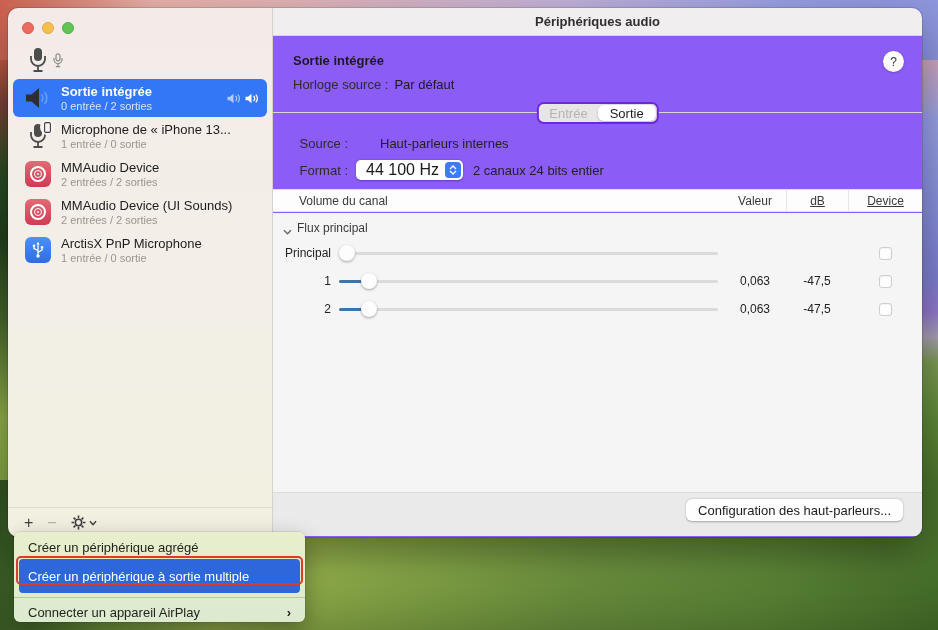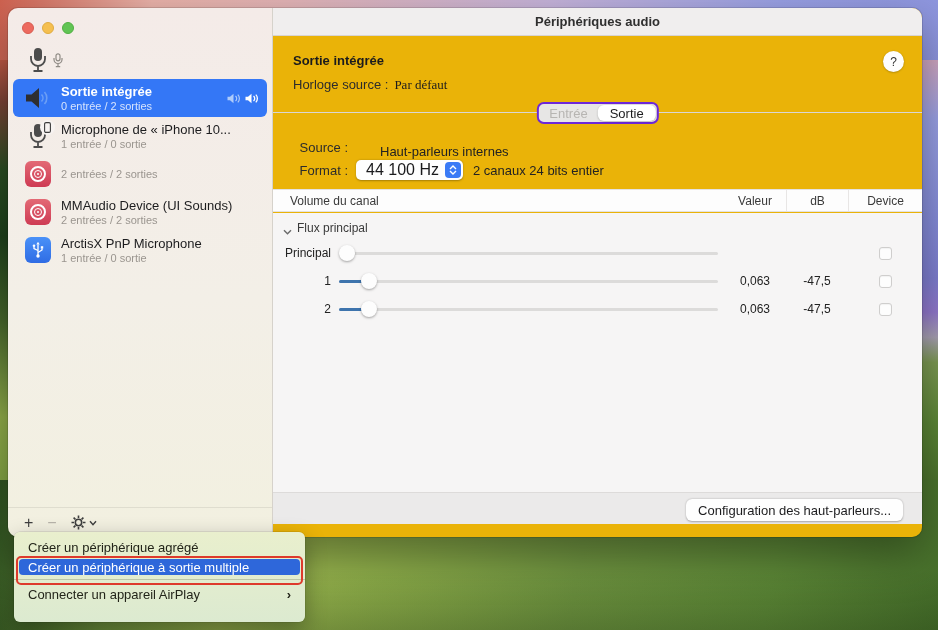--- a/index.html
+++ b/index.html
@@ -55,85 +55,85 @@
   .phone-badge { position:absolute; right:-2px; top:0; width:15px; height:15px; border-radius:50%;
     background:#f7f3f1; display:flex; align-items:center; justify-content:center; }
 
   .side-toolbar { position:absolute; left:0; bottom:0; width:100%; height:30px;
     border-top:1px solid rgba(0,0,0,0.08); display:flex; align-items:center; padding-left:16px; gap:14px; }
   .tool-btn { font-size:16px; color:#3e3e3e; line-height:16px; cursor:default; display:flex; align-items:center; }
   .tool-btn.dim { color:#b4b0a8; }
   .gear-wrap { display:flex; align-items:center; gap:3px; }
 
   
-  .content { flex:1; height:100%; background:#eab308; position:relative; }
+  .content { flex:1; height:100%; background:#8b5cf6; position:relative; }
   .titlebar { height:28px; background:#f0eeee; border-bottom:1px solid #d8d4d2;
     display:flex; align-items:center; justify-content:center; }
   .titlebar-text { font-size:13px; font-weight:bold; color:#2f2f2f; }
 
   .hdr-title { position:absolute; left:20px; top:45px; font-size:13px; font-weight:bold; color:#1b1b1d; }
   .help-btn { position:absolute; right:18px; top:43px; width:21px; height:21px; border-radius:50%;
     background:#fdfdfd; box-shadow:0 0.5px 2px rgba(0,0,0,0.3); font-size:12px; color:#333;
     display:flex; align-items:center; justify-content:center; }
   .clock-row { position:absolute; left:20px; top:69px; font-size:13px; color:#2c2c2c; }
-  .clock-row .val { margin-left:6px; color:#1b1b1d;font-family:Liberation Serif, serif; }
+  .clock-row .val { margin-left:6px; color:#1b1b1d; }
 
   .mid-sep { position:absolute; left:0; top:104px; width:100%; height:1px; background:#d9d7d6; }
   .seg { position:absolute; left:50%; top:94px; transform:translateX(-50%); height:22px;
     background:#e7e6e5; border:2px solid #6d28d9; border-radius:7px; display:flex; padding:1px; z-index:2; }
   .seg-item { min-width:58px; padding:0 10px; font-size:13px; display:flex; align-items:center; justify-content:center;
     color:#b7b5b2; border-radius:6px; }
   .seg-item.on { background:#ffffff; color:#1c1c1e; box-shadow:0 0.5px 2px rgba(0,0,0,0.25); }
 
   .kv-row { position:absolute; font-size:13px; color:#222; display:flex; align-items:center; }
   .kv-label { display:inline-block; min-width:55px; text-align:right; color:#2c2c2c; }
   .src-row { left:20px; top:128px;gap:24px; }
   .fmt-row { left:20px; top:152px; }
   .popup { margin-left:8px; height:20px; background:#fefefe; border-radius:5px;
     box-shadow:0 0.5px 2px rgba(0,0,0,0.3); display:flex; align-items:center; padding:0 2px 0 10px; gap:6px; }
   .popup-text { font-size:16px; color:#1b1b1d; }
   .stepper { width:16px; height:16px; border-radius:4px; background:#3b7bf6; display:flex; align-items:center; justify-content:center; }
   .fmt-detail { margin-left:10px; }
-  .src-val { margin-left:8px;margin-top:8px; }
+  .src-val { margin-left:8px; }
 
   
   .table-head { position:absolute; left:0; top:181px; width:100%; height:23px; background:#fdfdfd;
     border-top:1px solid #e4e2e1; border-bottom:1px solid #e4e2e1; display:flex; align-items:center; font-size:12px; color:#3a3a3a; }
-  .th-name { flex:1; padding-left:17px; }
+  .th-name { flex:1; padding-left:26px; }
   .col62 { width:62px; text-align:center; flex:0 0 62px; }
   .col74 { width:74px; text-align:center; flex:0 0 74px; }
-  .th-b { border-left:1px solid #e8e6e5; height:100%; display:flex; align-items:center; justify-content:center; }
+  .th-b { border-left:1px solid #e8e6e5; height:100%; display:flex; align-items:center; justify-content:center;text-decoration:underline; }
 
   .tbody { position:absolute; left:0; top:205px; width:100%; height:279px; background:#f6f5f5; }
   .group-row { display:flex; align-items:flex-end; gap:5px; padding:8px 0 0 10px; font-size:12px; color:#3a3a3a; }
   .ch-row { display:flex; align-items:center; height:20px; margin-top:8px; font-size:12px; color:#222; }
   .ch-slider-cell { flex:1; display:flex; align-items:center; }
   .ch-label { width:58px; text-align:right; margin-right:8px; font-size:12px; color:#222; }
   .track-wrap { flex:1; position:relative; height:16px; margin-right:6px; }
   .track { position:absolute; left:0; top:7px; width:100%; height:3px; border-radius:2px; background:#dcdbda; }
   .fill { position:absolute; left:0; top:7px; height:3px; border-radius:2px; background:#3e74ad; }
   .thumb { position:absolute; top:0; width:16px; height:16px; border-radius:50%; background:#fdfdfd;
     box-shadow:0 1px 2.5px rgba(0,0,0,0.35); }
   .cell-num { font-size:12px; color:#222; }
   .checkbox { width:13px; height:13px; border-radius:3px; background:#fdfdfd; border:1px solid #cfcecd;
     box-shadow:inset 0 0.5px 1px rgba(0,0,0,0.08); margin:0 auto; }
 
-  .bottombar { position:absolute; left:0; top:484px; width:100%; height:32px; background:#ebeaea;
+  .bottombar { position:absolute; left:0; top:484px; width:100%; height:44px; background:#ebeaea;
     border-top:1px solid #dddbda; }
   .config-btn { position:absolute; right:19px; top:6px; height:22px; padding:0 12px;
     background:#fefefe; border-radius:6px; box-shadow:0 0.5px 2px rgba(0,0,0,0.3);
     font-size:13px; color:#1c1c1e; display:flex; align-items:center; }
 
   
   .menu { position:absolute; z-index:5; left:14px; top:532px; width:291px; height:90px;
     background:linear-gradient(180deg,#e9efcd 0%,#dcead0 100%);
     border-radius:6px; box-shadow:0 8px 22px rgba(0,0,0,0.33), 0 0 0 0.5px rgba(0,0,0,0.15);
     padding-top:4px; font-size:13px; color:#23251a; }
   .menu-item { height:22px; display:flex; align-items:center; padding:0 14px; }
-  .menu-item.hl { background:#2e67da; color:#ffffff; margin:1px 5px; border-radius:4px; height:16px; padding:0 9px; }
+  .menu-item.hl { background:#2e67da; color:#ffffff; margin:1px 5px; border-radius:4px; height:34px; padding:0 9px; }
   .menu-sep { height:1px; background:#bcc6a6; margin:4px 0 3px 0; }
   .menu-item .chev { margin-left:auto; font-weight:bold; }
   .annotation-box { position:absolute; z-index:6; left:16px; top:556px; width:287px; height:29px;
     border:2.5px solid #de3a2b; border-radius:5px; pointer-events:none; }
 
   svg { display:block; }
 </style>
 </head>
 <body>
 
@@ -207,36 +207,37 @@
               <line x1="9" y1="19.5" x2="9" y2="23" stroke="#4c4c4c" stroke-width="1.8"></line>
               <line x1="4.5" y1="24" x2="13.5" y2="24" stroke="#4c4c4c" stroke-width="1.8"></line>
             </svg>
           <div class="phone-badge">
             <svg width="7" height="11" viewBox="0 0 7 11">
                 <rect x="0.6" y="0.6" width="5.8" height="9.8" rx="1.4" fill="none" stroke="#3c3c3c" stroke-width="1.1"></rect>
               </svg>
           </div>
         </div>
         <div class="d-texts">
-          <div class="d-title">Microphone de « iPhone 10...</div>
+          <div class="d-title">Microphone de « iPhone 13...</div>
           <div class="d-sub">1 entrée / 0 sortie</div>
         </div>
       </div>
 
       <div class="device-row">
         <div class="d-icon">
           <div class="sq-icon sq-red">
             <div class="ring-outer">
                 <div class="ring-inner">
                   <div class="ring-dot"></div>
                 </div>
               </div>
           </div>
         </div>
         <div class="d-texts">
+          <div class="d-title">MMAudio Device</div>
           <div class="d-sub">2 entrées / 2 sorties</div>
         </div>
       </div>
 
       <div class="device-row">
         <div class="d-icon">
           <div class="sq-icon sq-red">
             <div class="ring-outer">
                 <div class="ring-inner">
                   <div class="ring-dot"></div>

